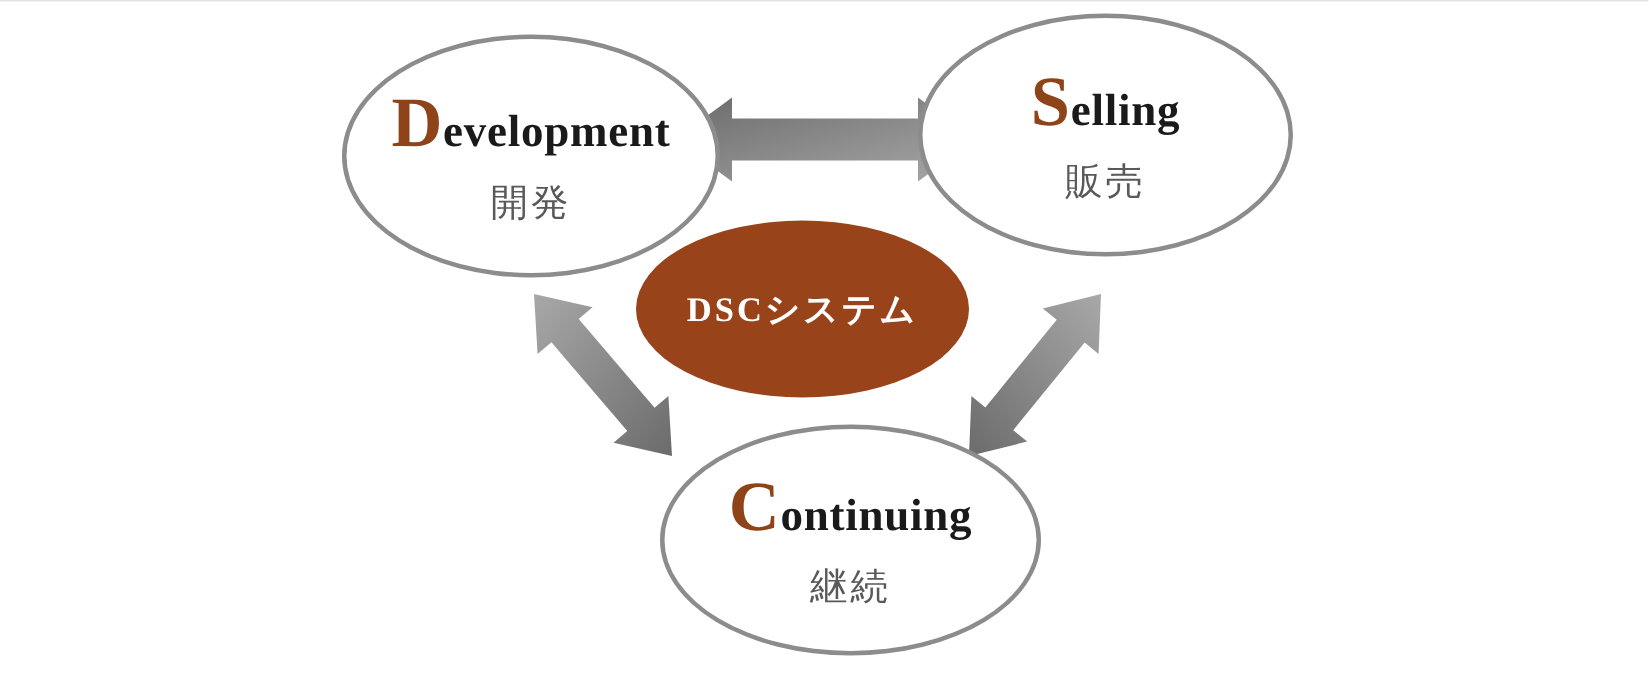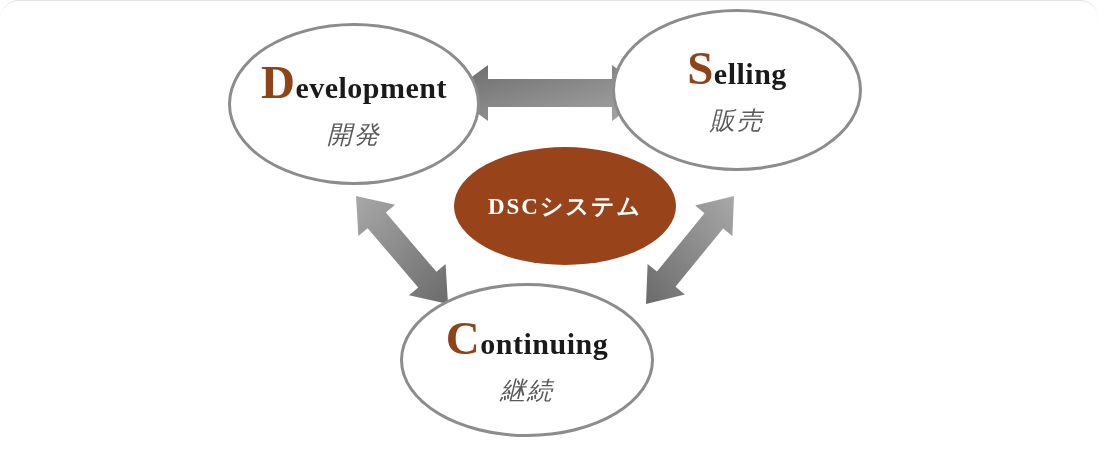--- a/index.html
+++ b/index.html
@@ -3,60 +3,58 @@
 <meta charset="utf-8">
 <style>
   html,body{margin:0;padding:0;background:#ffffff;}
   .canvas{
     position:relative;
     width:1099px;height:463px;
     background:#ffffff;
     border-top:1px solid #e3e3e3;
     overflow:hidden;
     font-family:"Liberation Serif", serif;
-    border-radius:19px;
   }
   .arrow-layer{position:absolute;left:0;top:0;width:1099px;height:463px;}
   .node{
     position:absolute;
     border:3px solid #8c8c8c;
     border-radius:50%;
     background:#ffffff;
     display:flex;flex-direction:column;align-items:center;justify-content:center;
     box-sizing:border-box;
     text-align:center;
   }
   .node-development{left:228px;top:22px;width:252px;height:162px;}
   .node-selling{left:612px;top:8px;width:250px;height:162px;}
-  .node-continuing{left:400px;top:282px;width:254px;height:154px;}
+  .node-continuing{left:440px;top:282px;width:254px;height:154px;}
   .en-line{
     font-size:30px;
     font-weight:bold;
     color:#1a1a1a;
     line-height:1.1;
     letter-spacing:0.5px;
     white-space:nowrap;
   }
   .initial{
     font-size:47px;
     font-weight:bold;
     color:#8f4318;
   }
   .jp-line{
     margin-top:10px;
     font-family:"Liberation Sans", sans-serif;
     font-size:25px;
     color:#595959;
     letter-spacing:2px;
     white-space:nowrap;
-    font-style:italic;
   }
   .center-ellipse{
     position:absolute;
-    left:454px;top:146px;width:222px;height:118px;
+    left:424px;top:146px;width:222px;height:118px;
     background:#99431a;
     border-radius:50%;
     display:flex;align-items:center;justify-content:center;
   }
   .center-label{
     color:#ffffff;
     font-weight:bold;
     font-size:23px;
     letter-spacing:2px;
     font-family:"Liberation Serif", serif;

